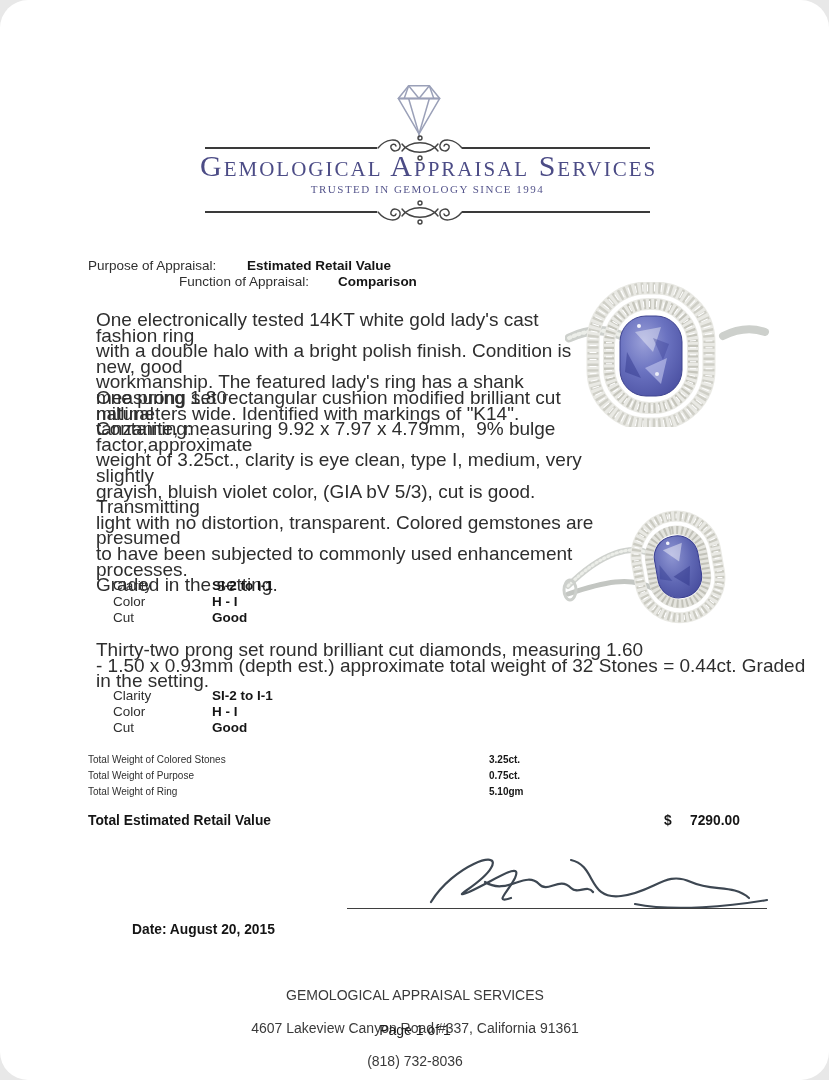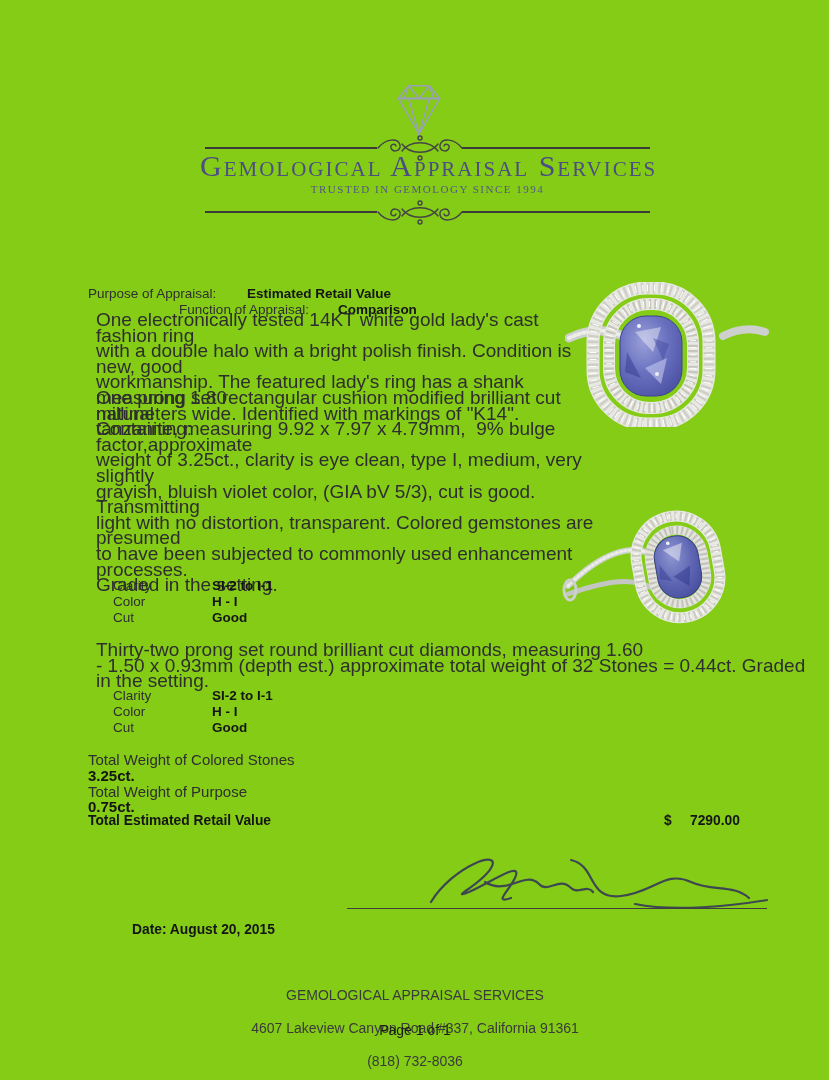--- a/index.html
+++ b/index.html
@@ -1,45 +1,45 @@
 <!DOCTYPE html>
 <html><head>
 <meta charset="utf-8">
 <style>
   html,body{margin:0;padding:0;background:#e8e8e8;}
   .page{
     position:relative;width:829px;height:1080px;margin:0 auto;
-    background:#84cc16;overflow:hidden;
-    font-family:"Liberation Sans", sans-serif;color:#2f2f2f;
+    background:#ffffff;overflow:hidden;
+    font-family:"Liberation Sans", sans-serif;color:#2f2f2f;border-radius:28px;
   }
   .abs{position:absolute;}
   
   .brand{
     font-family:"Liberation Serif", serif;
     font-variant:small-caps;
     color:#4c4c86;
     font-size:30px;letter-spacing:2px;
     text-align:center;white-space:nowrap;
   }
   .tagline{
     font-family:"Liberation Serif", serif;
     color:#55558c;
     font-size:11px;letter-spacing:1.5px;
     text-align:center;white-space:nowrap;
   }
   .rule{border-top:2px solid #3a3a3a;height:0;}
   
   .bodytext{font-size:19px;line-height:15.6px;color:#2e2e2e;white-space:pre-wrap;margin-left:8px;}
-  .metarow{font-size:13.5px;line-height:16px;display:flex;margin-top:28px;}
+  .metarow{font-size:13.5px;line-height:16px;display:flex;}
   .metarow .lbl{width:159px;flex:none;}
   .metarow .val{font-weight:bold;color:#151515;}
   .gradrow{font-size:13.5px;line-height:16.2px;display:flex;}
   .gradrow .lbl{width:99px;flex:none;}
   .gradrow .val{font-weight:bold;color:#151515;}
-  .totrow{font-size:15px;line-height:15.8px;display:flex;flex-direction:column;}
+  .totrow{font-size:10px;line-height:15.8px;display:flex;}
   .totrow .lbl{width:401px;flex:none;}
   .totrow .val{font-weight:bold;color:#151515;}
   .boldline{font-size:13.8px;font-weight:bold;color:#151515;white-space:nowrap;}
   .footer{
     text-align:center;font-size:14px;line-height:16.5px;color:#3a3a3a;white-space:pre-line;
   }
   svg{display:block;}
 </style>
 </head>
 <body>
@@ -154,20 +154,24 @@
 
   <div class="abs" style="left:88px;top:752px;width:560px;">
     <div class="totrow">
       <span class="lbl">Total Weight of Colored Stones</span>
       <span class="val">3.25ct.</span>
     </div>
     <div class="totrow">
       <span class="lbl">Total Weight of Purpose</span>
       <span class="val">0.75ct.</span>
     </div>
+    <div class="totrow">
+      <span class="lbl">Total Weight of Ring</span>
+      <span class="val">5.10gm</span>
+    </div>
   </div>
 
   <div class="abs boldline" style="left:88px;top:813px;">Total Estimated Retail Value</div>
   <div class="abs boldline" style="left:664px;top:813px;">$</div>
   <div class="abs boldline" style="left:690px;top:813px;">7290.00</div>
 
   <div class="abs" style="left:335px;top:848px;width:450px;height:64px;">
     <svg width="450" height="64" viewBox="0 0 450 64">
       <g fill="none" stroke="#3d4752" stroke-width="2.2" stroke-linecap="round">
         <path d="M96,54 C118,18 168,0 156,20 C147,36 112,52 134,44 C160,32 188,12 180,30 C173,44 158,56 176,50"></path>

